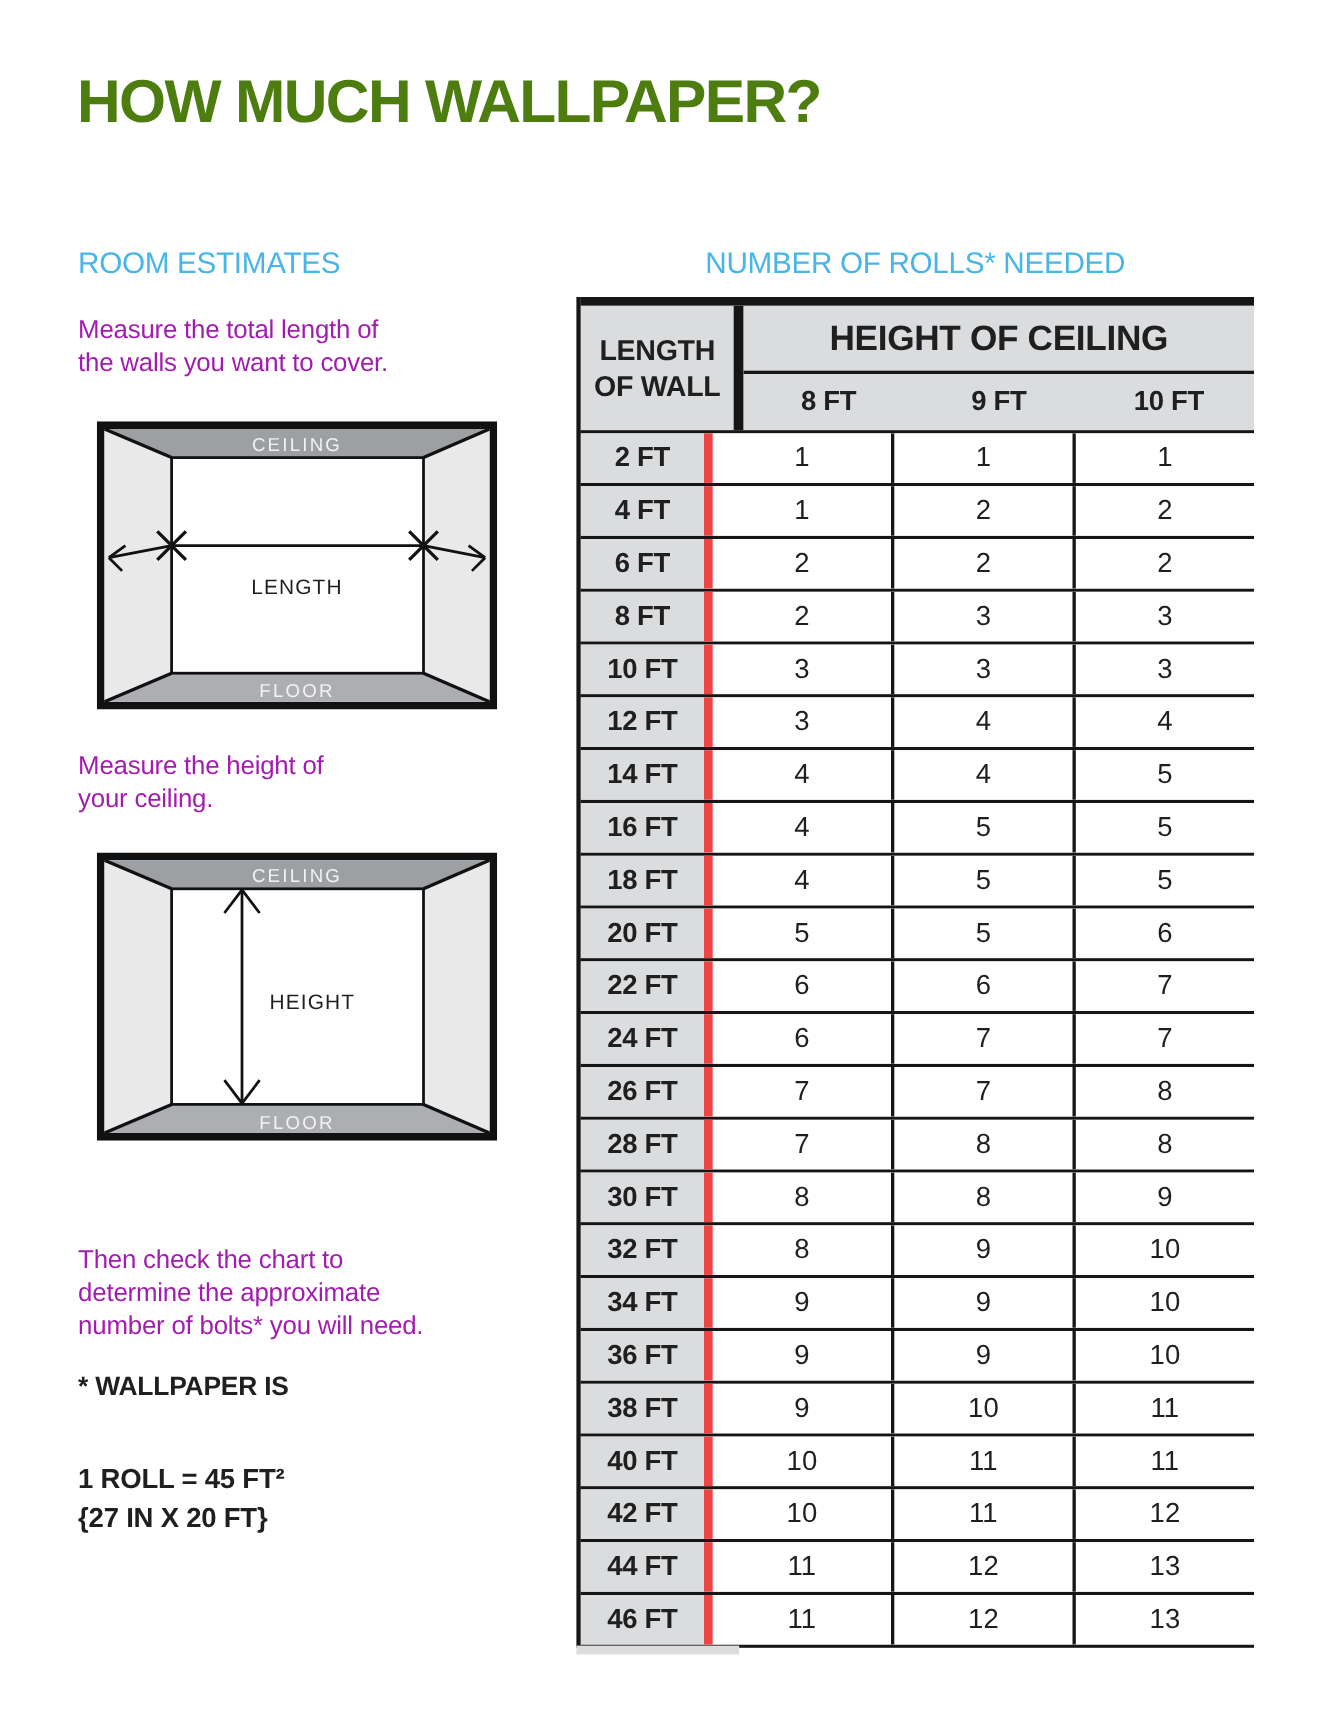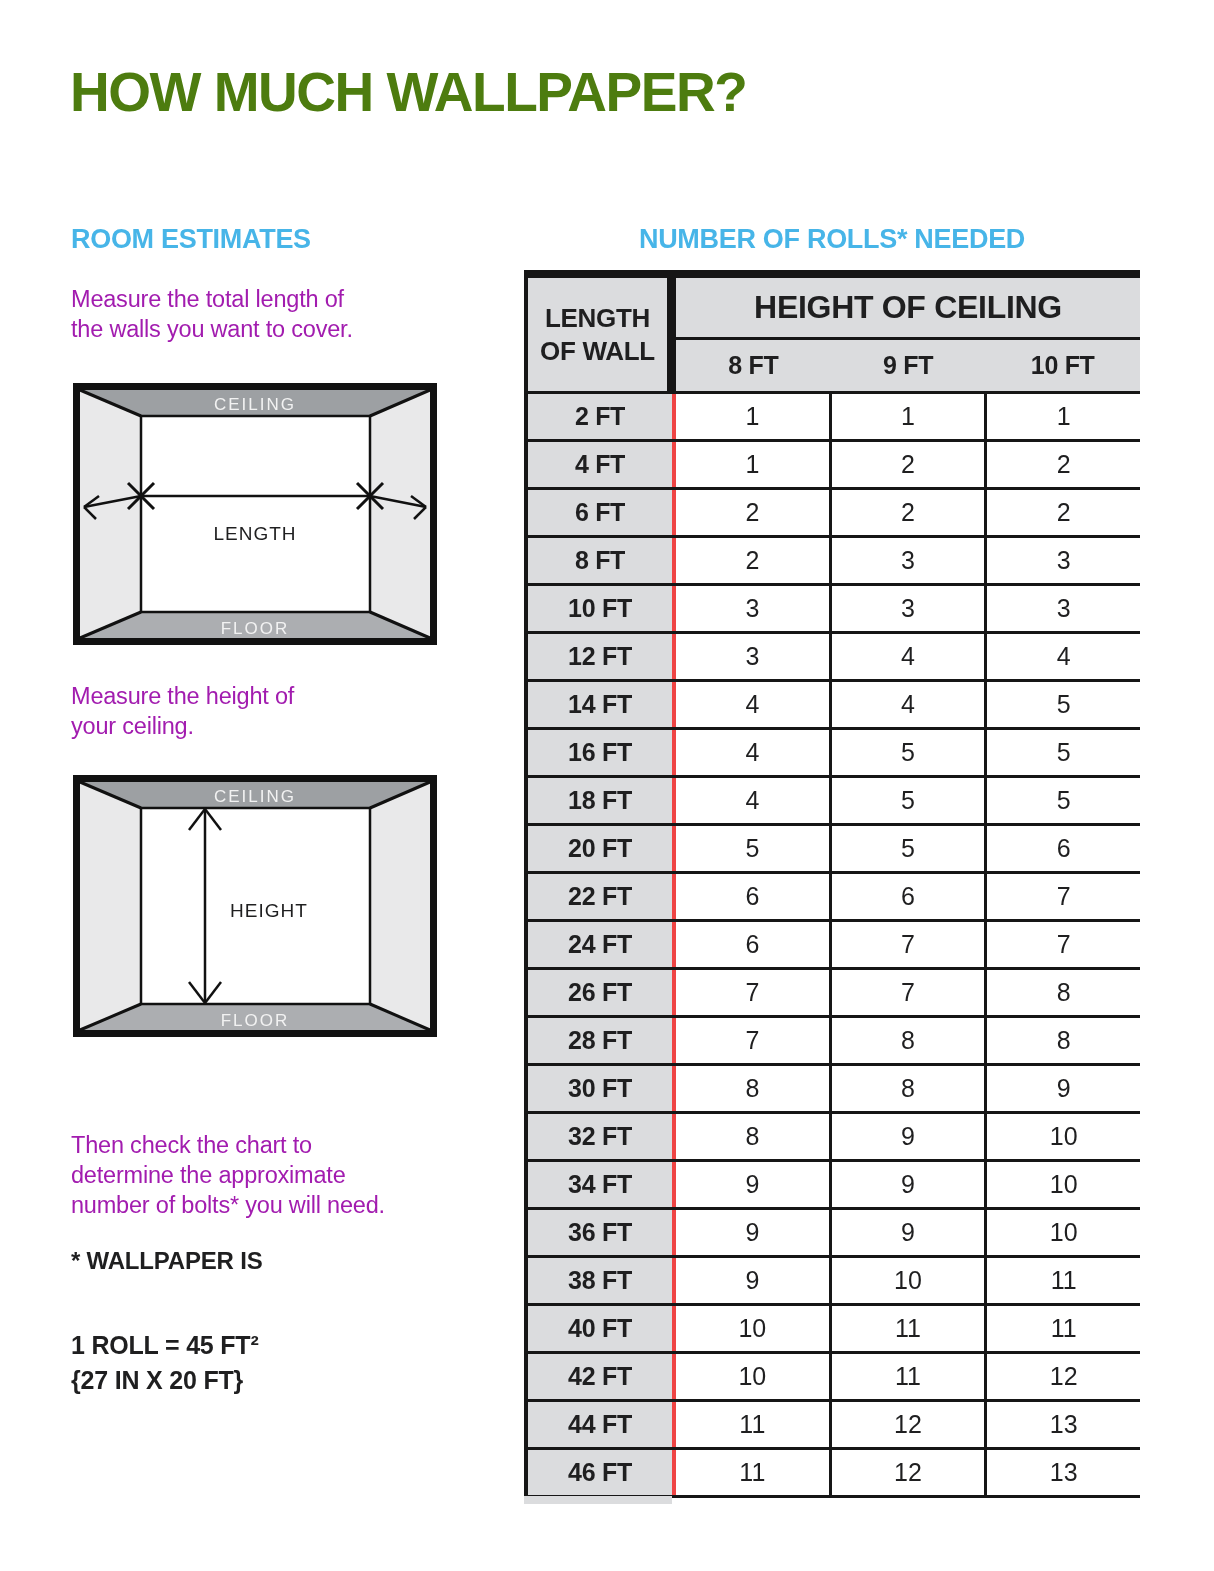--- a/index.html
+++ b/index.html
@@ -5,41 +5,41 @@
   html,body{margin:0;padding:0;background:#fff;}
   .page{
     position:relative;width:1214px;height:1571px;background:#ffffff;
     font-family:"Liberation Sans","DejaVu Sans",sans-serif;color:#1f1f20;overflow:hidden;
   }
   .title{
     position:absolute;left:70px;top:60px;font-size:55px;font-weight:bold;
     letter-spacing:-1.5px;color:#4d7c0f;white-space:nowrap;
   }
   .section-heading{
-    position:absolute;font-size:27px;font-weight:bold;letter-spacing:-0.3px;color:#47b5e8;
+    position:absolute;font-size:27px;font-weight:normal;letter-spacing:-0.3px;color:#47b5e8;
   }
   .h-room{left:71px;top:224px;}
   .h-rolls{left:524px;top:224px;width:616px;text-align:center;}
   .para{
     position:absolute;left:71px;font-size:23.5px;line-height:30px;color:#a21caf;
     white-space:pre-line;letter-spacing:-0.2px;
   }
   .para1{top:284px;}
   .para2{top:681px;}
   .para3{top:1130px;}
   .footnote{
     position:absolute;left:71px;top:1246px;font-size:24px;font-weight:bold;
     line-height:30px;letter-spacing:-0.2px;
   }
   .footnote .fn2{padding-left:20px;}
   .rollspec{
     position:absolute;left:71px;top:1328px;font-size:25px;font-weight:bold;
     line-height:35px;letter-spacing:-0.2px;white-space:pre-line;
   }
-  .diagram{position:absolute;left:73px;width:332px;height:262px;}
+  .diagram{position:absolute;left:88px;width:332px;height:262px;}
   .diagram1{top:383px;}
   .diagram2{top:775px;}
   
   .rolls-table{
     position:absolute;left:524px;top:270px;width:616px;
     border-left:4px solid #161616;box-sizing:border-box;
   }
   .t-topbar{height:8px;background:#161616;}
   .t-header{display:flex;border-bottom:3px solid #161616;box-sizing:border-box;}
   .t-corner{
@@ -53,21 +53,21 @@
     display:flex;align-items:center;justify-content:center;
     font-size:32px;font-weight:bold;letter-spacing:-0.3px;
   }
   .t-subhead{height:51px;display:flex;background:#dbdcde;}
   .t-subhead .t-colhead{
     flex:1;display:flex;align-items:center;justify-content:center;
     font-size:25px;font-weight:bold;letter-spacing:-0.3px;
   }
   .t-row{display:flex;height:48px;border-bottom:3px solid #161616;box-sizing:border-box;}
   .t-label{
-    width:148px;box-sizing:border-box;border-right:4px solid #ef4444;background:#dbdcde;
+    width:120px;box-sizing:border-box;border-right:8px solid #ef4444;background:#dbdcde;
     display:flex;align-items:center;justify-content:center;
     font-size:25px;font-weight:bold;letter-spacing:-0.3px;
   }
   .t-cell{
     flex:1;display:flex;align-items:center;justify-content:center;
     font-size:25px;background:#fff;box-sizing:border-box;
   }
   .t-cell.mid,.t-cell.last{border-left:3px solid #161616;}
   .t-tail{position:absolute;left:524px;top:1496px;width:148px;height:8px;background:#dbdcde;}
   svg text{font-family:"Liberation Sans","DejaVu Sans",sans-serif;}

